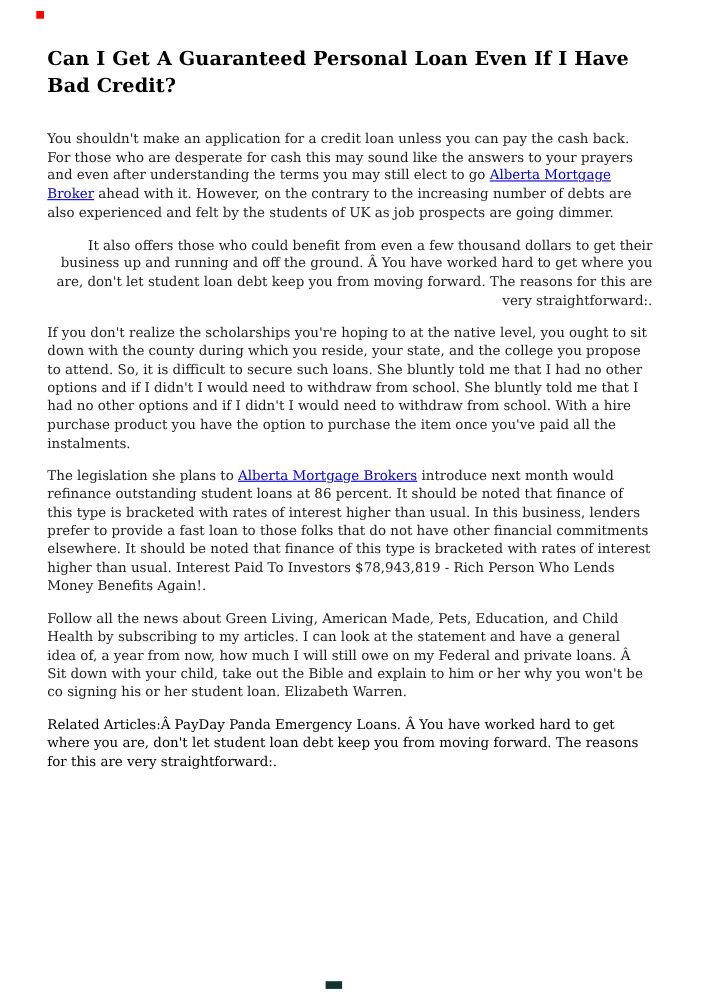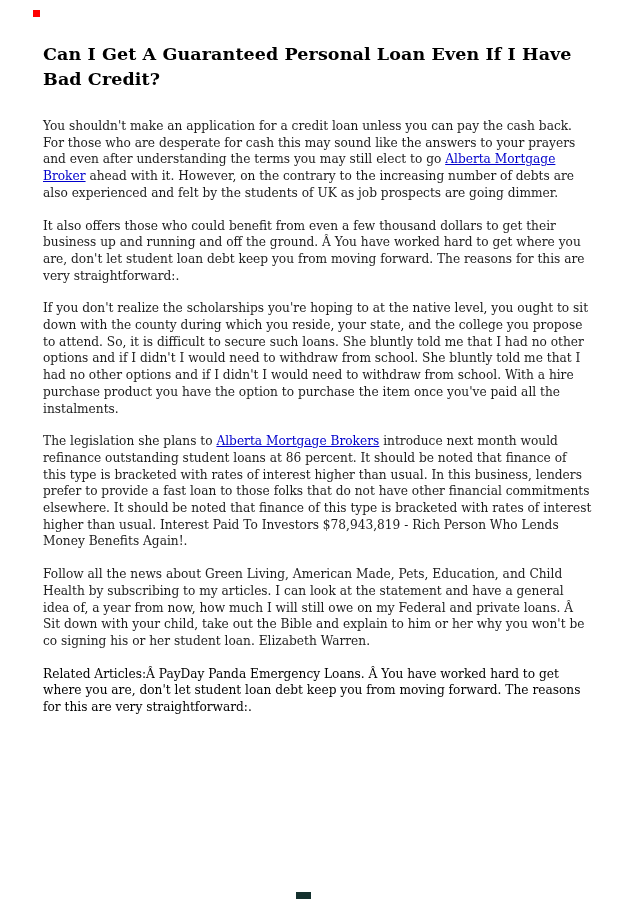--- a/index.html
+++ b/index.html
@@ -20,21 +20,21 @@
   }
   .title {
     margin: 0 0 27px 0;
     font-size: 17.5px;
     font-weight: bold;
     color: #000000;
     line-height: 1.4;
     letter-spacing: 0.1px;
   }
   .para {
-    margin: 16px 0 13px 0;
+    margin: 1px 0 13px 0;
     font-size: 12.2px;
     line-height: 1.37;
     color: #1c1c1c;
     text-align: left;
   }
   .para a {
     color: #0000cc;
     text-decoration: underline;
     cursor: pointer;
   }
@@ -55,21 +55,21 @@
 </style>
 </head>
 <body>
 
 <div class="page" style="background: rgb(255, 255, 255);">
   <div class="marker-top" style="background: rgb(255, 0, 0);"></div>
   <div class="content">
     <h1 class="title">Can I Get A Guaranteed Personal Loan Even If I Have Bad Credit?</h1>
     <div>
         <p class="para" style="color: rgb(28, 28, 28);"><span>You shouldn't make an application for a credit loan unless you can pay the cash back. For those who are desperate for cash this may sound like the answers to your prayers and even after understanding the terms you may still elect to go </span><a href="#" style="color: rgb(0, 0, 204);">Alberta Mortgage Broker</a><span> ahead with it. However, on the contrary to the increasing number of debts are also experienced and felt by the students of UK as job prospects are going dimmer.</span></p>
-        <p class="para" style="color: rgb(28, 28, 28);"><span>It also offers those who could benefit from even a few thousand dollars to get their business up and running and off the ground. Â  You have worked hard to get where you are, don't let student loan debt keep you from moving forward. The reasons for this are very straightforward:.</span></p>
+        <p class="para" style="color: rgb(28, 28, 28); text-align: right;"><span>It also offers those who could benefit from even a few thousand dollars to get their business up and running and off the ground. Â  You have worked hard to get where you are, don't let student loan debt keep you from moving forward. The reasons for this are very straightforward:.</span></p>
         <p class="para" style="color: rgb(28, 28, 28);"><span>If you don't realize the scholarships you're hoping to at the native level, you ought to sit down with the county during which you reside, your state, and the college you propose to attend. So, it is difficult to secure such loans. She bluntly told me that I had no other options and if I didn't I would need to withdraw from school. She bluntly told me that I had no other options and if I didn't I would need to withdraw from school. With a hire purchase product you have the option to purchase the item once you've paid all the instalments.</span></p>
         <p class="para" style="color: rgb(28, 28, 28);"><span>The legislation she plans to </span><a href="#" style="color: rgb(0, 0, 204);">Alberta Mortgage Brokers</a><span> introduce next month would refinance outstanding student loans at 86 percent. It should be noted that finance of this type is bracketed with rates of interest higher than usual. In this business, lenders prefer to provide a fast loan to those folks that do not have other financial commitments elsewhere. It should be noted that finance of this type is bracketed with rates of interest higher than usual. Interest Paid To Investors $78,943,819 - Rich Person Who Lends Money Benefits Again!.</span></p>
         <p class="para" style="color: rgb(28, 28, 28);"><span>Follow all the news about Green Living, American Made, Pets, Education, and Child Health by subscribing to my articles. I can look at the statement and have a general idea of, a year from now, how much I will still owe on my Federal and private loans. Â  Sit down with your child, take out the Bible and explain to him or her why you won't be co signing his or her student loan. Elizabeth Warren.</span></p>
         <p class="para" style="color: #000000;"><span>Related Articles:Â  PayDay Panda Emergency Loans. Â  You have worked hard to get where you are, don't let student loan debt keep you from moving forward. The reasons for this are very straightforward:.</span></p>
       </div>
   </div>
   <div class="marker-bottom" style="background: rgb(20, 49, 46);"></div>
 </div>
 
 </body></html>

